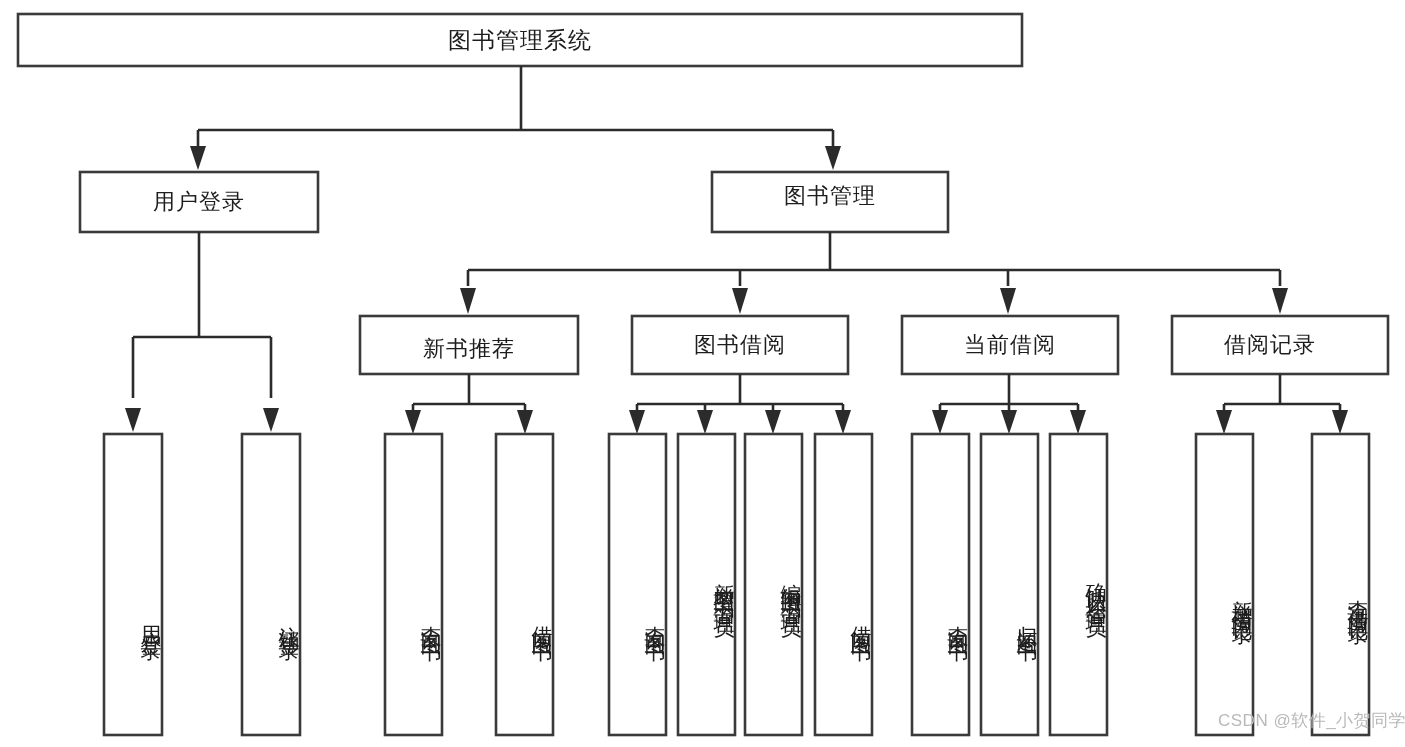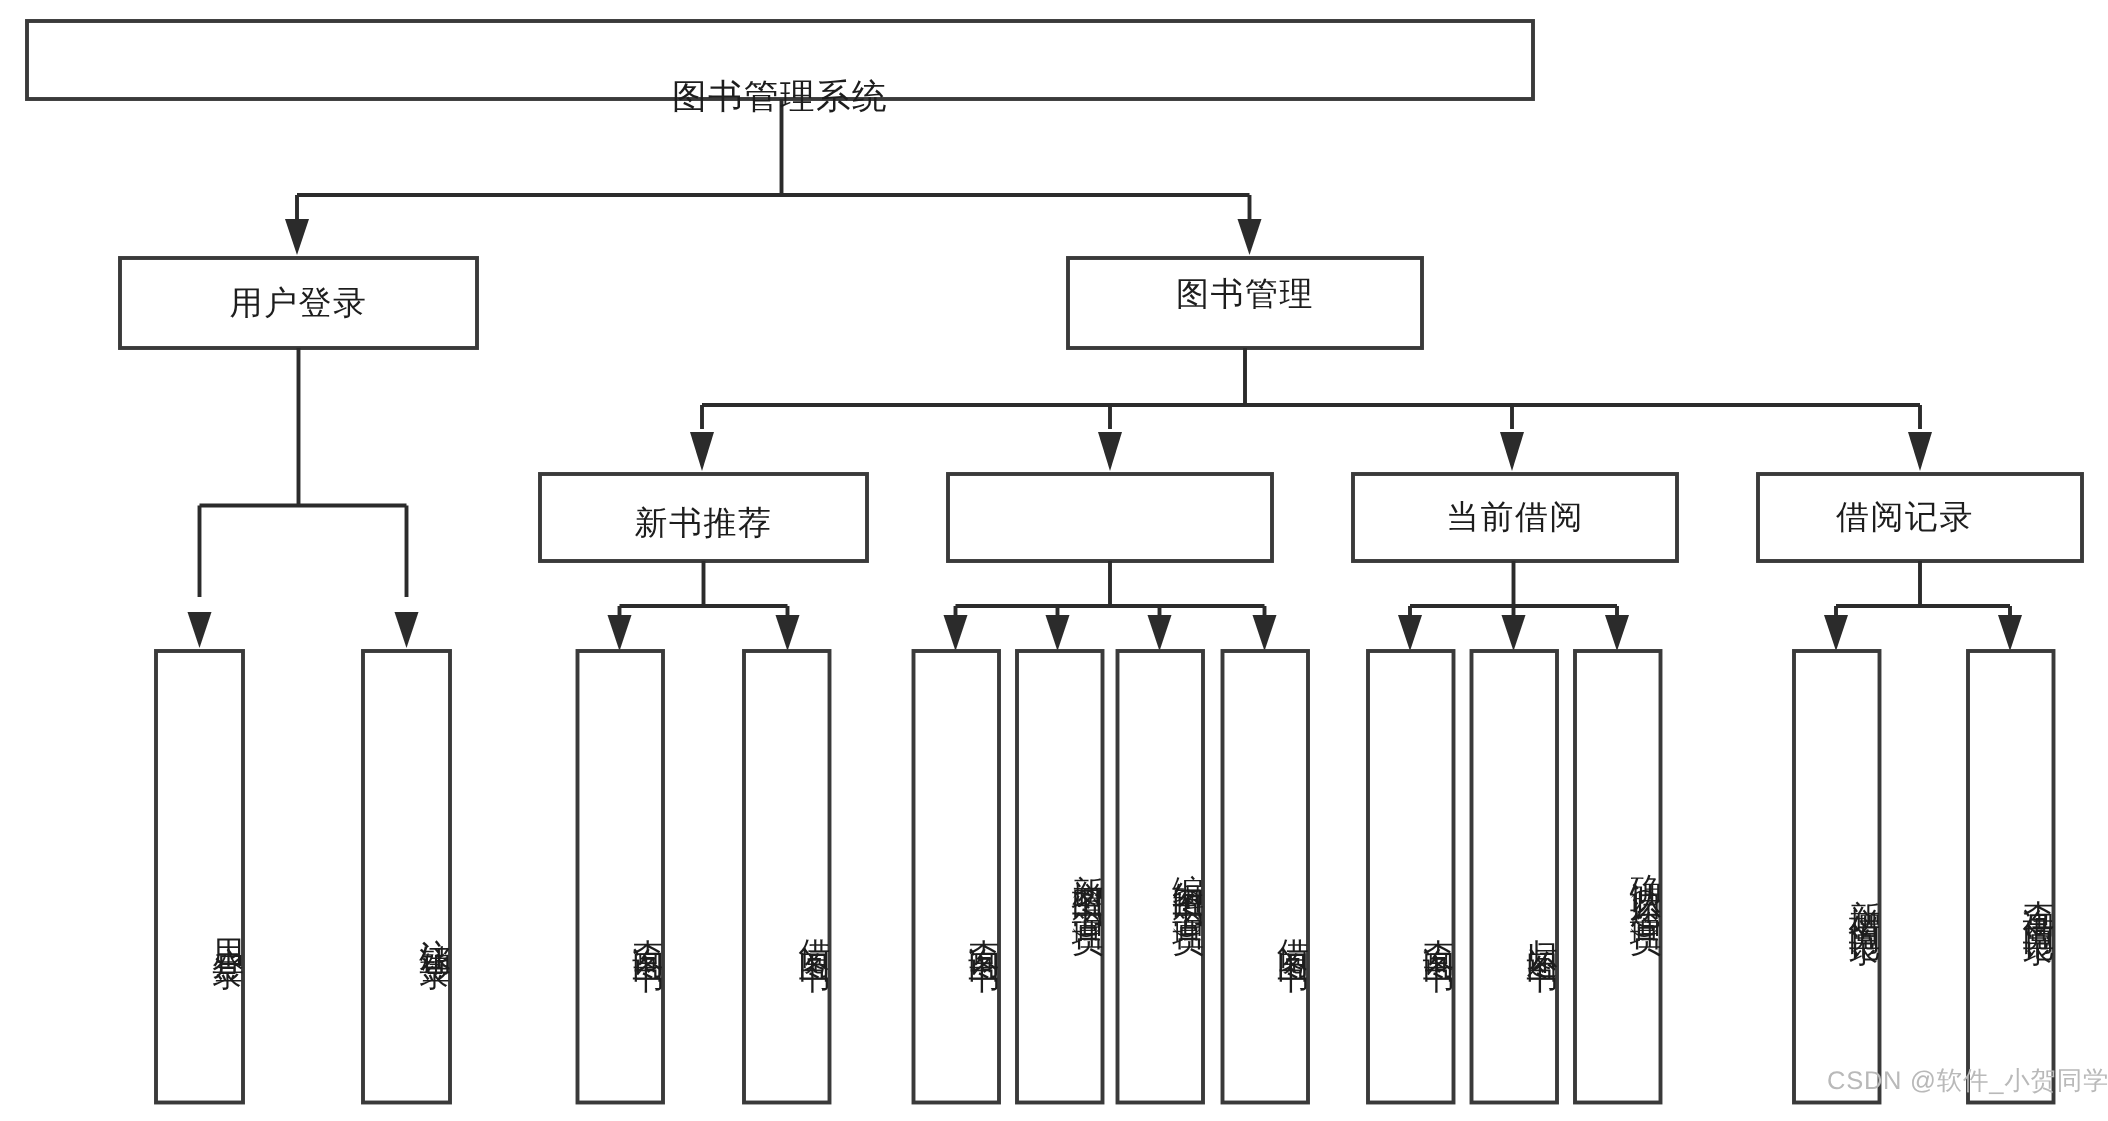--- a/index.html
+++ b/index.html
@@ -49,21 +49,20 @@
     justify-content: center;
     color: #1d1d1d;
     font-size: 22px;
     letter-spacing: 1px;
     white-space: nowrap;
     line-height: 1;
     user-select: none;
   }
   .label-h.title {
     font-size: 23px;
-    margin-top: 24px;
   }
   .label-v {
     position: absolute;
     writing-mode: vertical-rl;
     text-orientation: upright;
     display: flex;
     align-items: flex-start;
     justify-content: center;
     color: #1d1d1d;
     font-size: 21px;
@@ -181,20 +180,21 @@
     <rect class="node-box" x="1196" y="434" width="57" height="301"></rect>
     <rect class="node-box" x="1312" y="434" width="57" height="301"></rect>
   </svg>
 
   <div class="label-h title" style="left:18px; top:14px; width:1004px; height:52px;">图书管理系统</div>
 
   <div class="label-h" style="left:80px; top:172px; width:238px; height:60px;">用户登录</div>
   <div class="label-h" style="left:712px; top:172px; width:236px; height:48px;">图书管理</div>
 
   <div class="label-h" style="left:360px; top:320px; width:218px; height:58px;">新书推荐</div>
+  <div class="label-h" style="left:632px; top:316px; width:216px; height:58px;">图书借阅</div>
   <div class="label-h" style="left:902px; top:316px; width:216px; height:58px;">当前借阅</div>
   <div class="label-h" style="left:1172px; top:316px; width:196px; height:58px;">借阅记录</div>
 
   <div class="label-v" style="left:104px; top:503px; width:58px; height:232px;">用户登录</div>
   <div class="label-v" style="left:242px; top:503px; width:58px; height:232px;">注销登录</div>
 
   <div class="label-v" style="left:385px; top:503px; width:57px; height:232px;">查询图书</div>
   <div class="label-v" style="left:496px; top:503px; width:57px; height:232px;">借阅图书</div>
 
   <div class="label-v" style="left:609px; top:503px; width:57px; height:232px;">查询图书</div>

